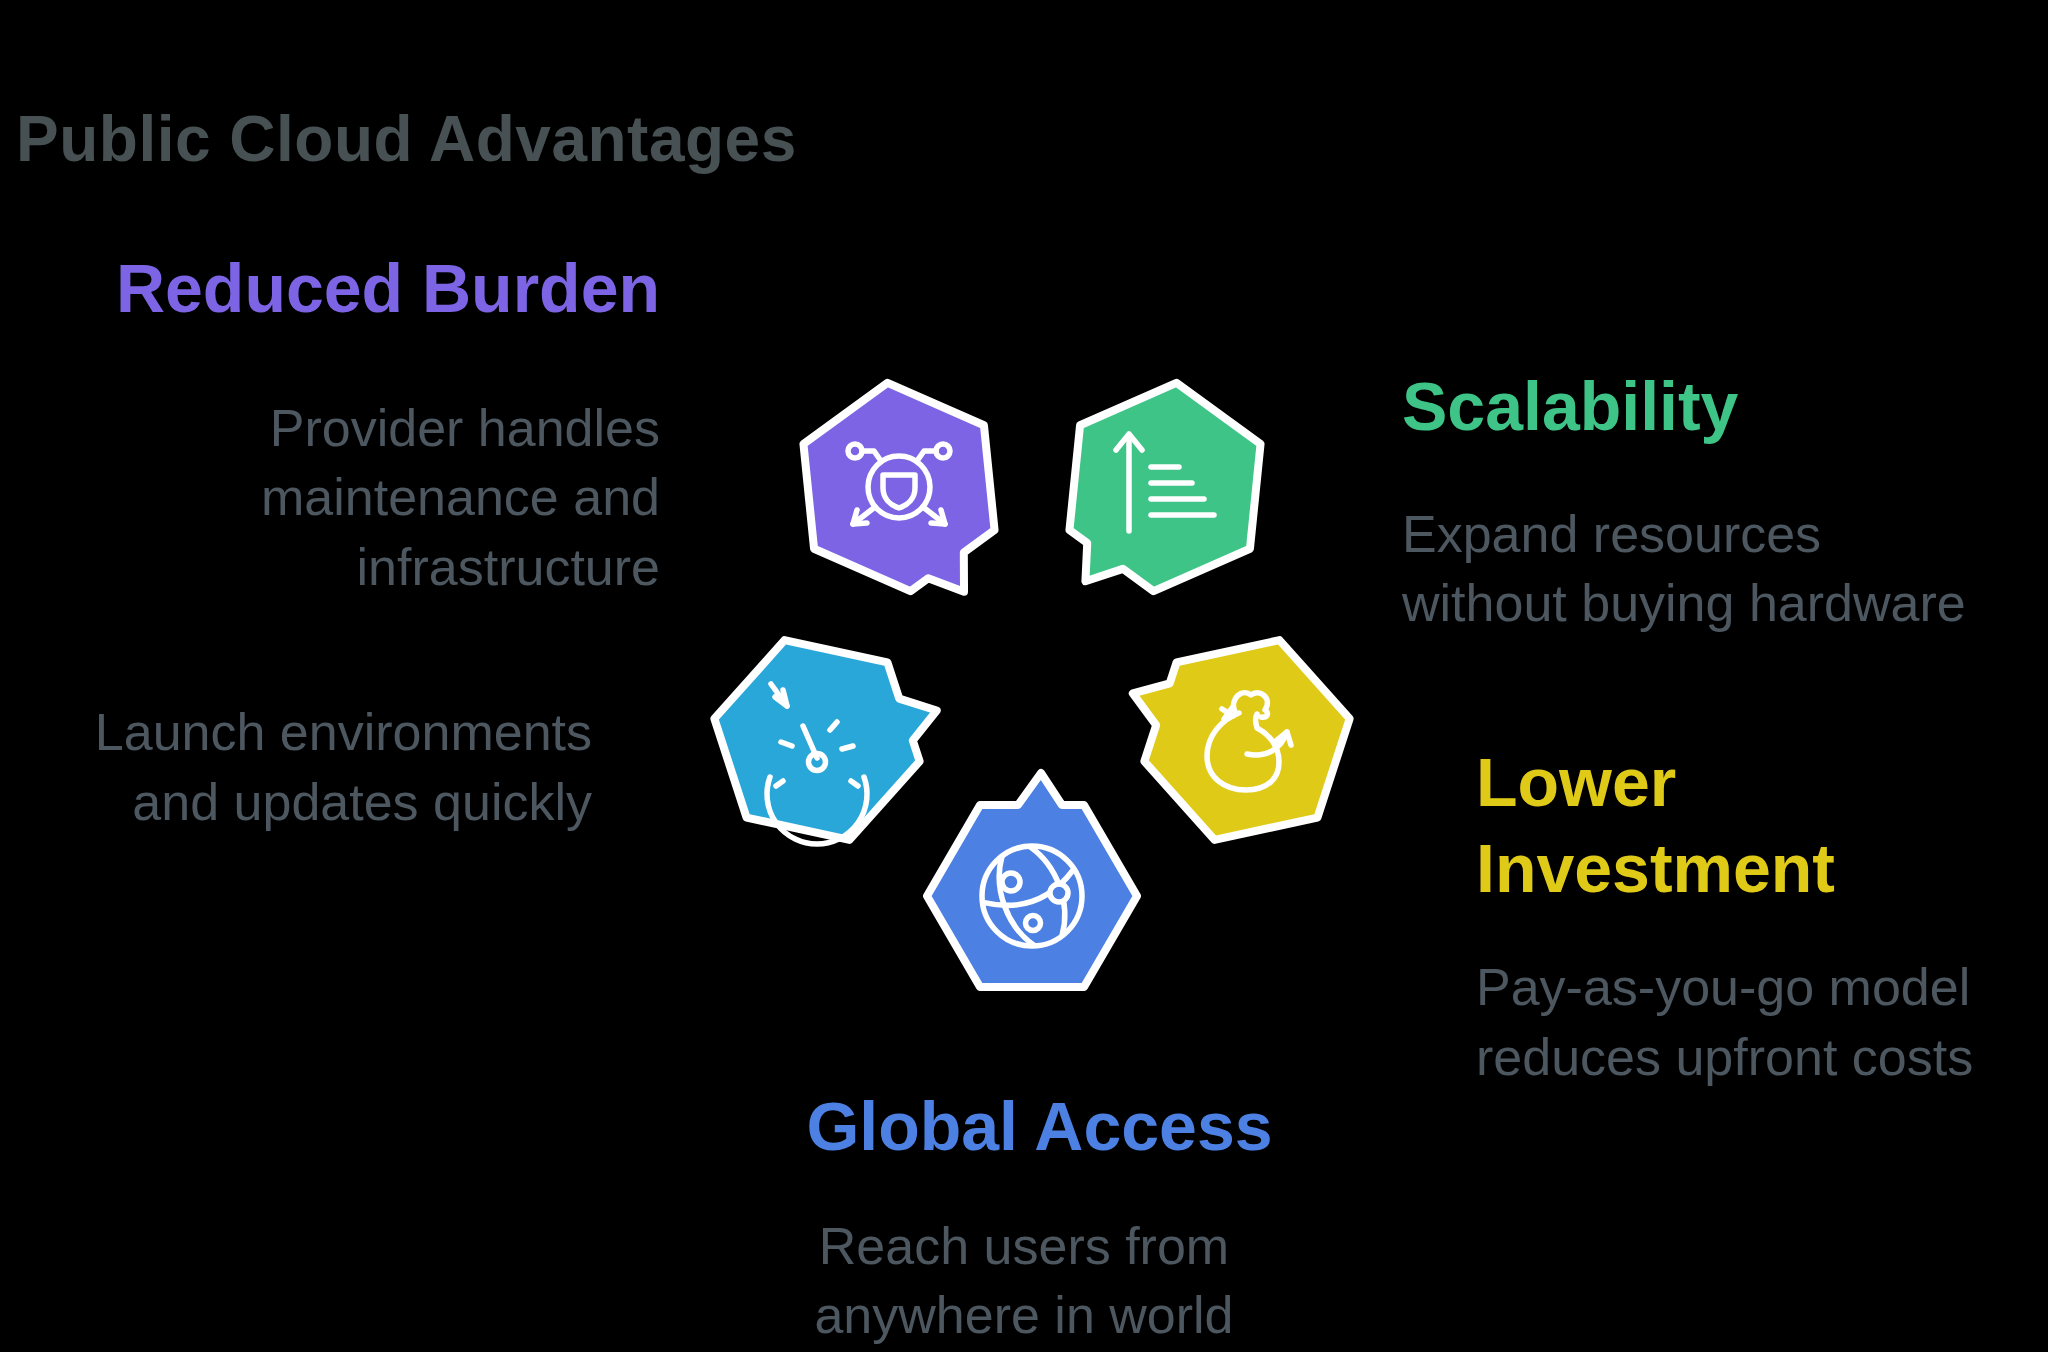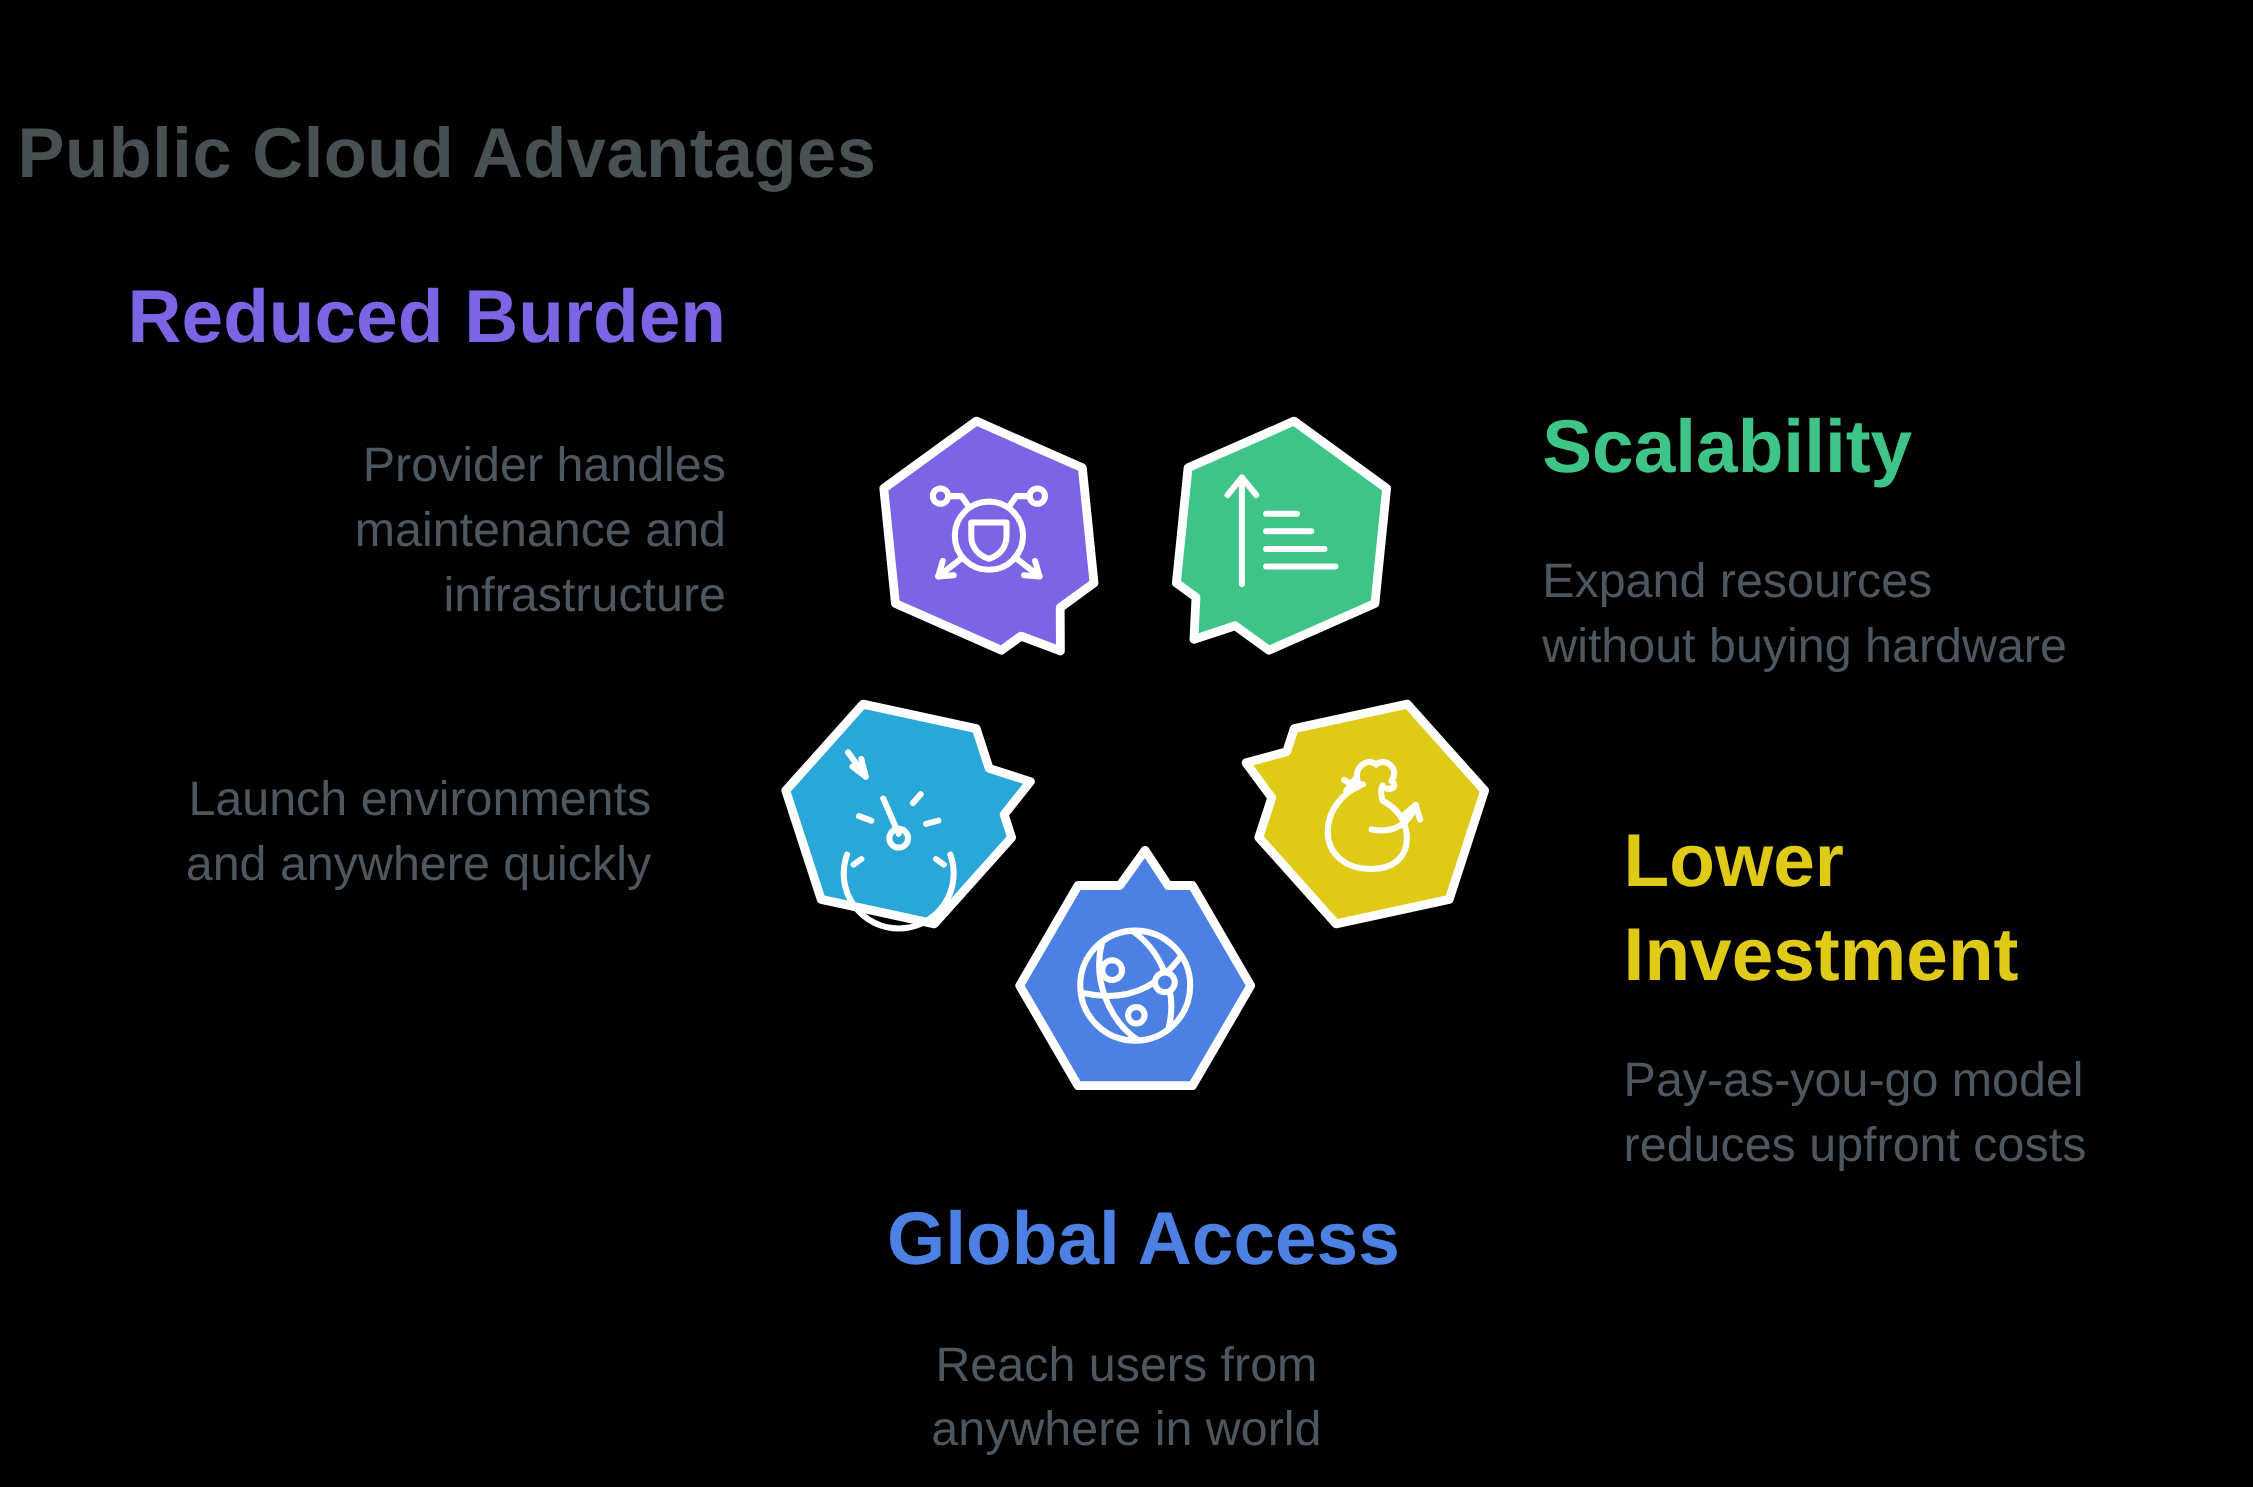--- a/index.html
+++ b/index.html
@@ -13,21 +13,21 @@
     margin:16px; text-align:left;
     font-size:64px; font-weight:bold; letter-spacing:0.5px;
   }
   .shapes { position:absolute; left:0; top:0; width:2048px; height:1352px; }
   .block { position:absolute; }
   .heading {
     font-size:68px; font-weight:bold; line-height:1.26;
     white-space:pre-line; margin:0 0 48px 0;
   }
   .desc {
-    font-size:44px; line-height:1.34; white-space:pre-line; font-weight:400;
+    font-size:52px; line-height:1.34; white-space:pre-line; font-weight:400;
   }
   .block-reduced    { top:246px;  right:1388px; text-align:right; }
   .block-reduced .heading { margin-bottom:62px; }
   .block-scalability{ top:320px;  left:1402px;  text-align:left; }
   .block-scalability .heading { margin-bottom:50px;margin-top:44px; }
   .block-faster     { top:698px;  right:1456px; text-align:right; }
   .block-faster .heading { margin-bottom:30px; }
   .block-lower      { top:740px;  left:1476px;  text-align:left; }
   .block-lower .heading { margin-bottom:42px; }
   .block-global     { top:1084px; left:0; width:100%; text-align:center; }
@@ -125,21 +125,21 @@
   </div>
 
   <div class="block block-scalability">
     <div class="heading" style="color: rgb(62, 196, 135);">Scalability</div>
     <div class="desc" style="color: rgb(77, 87, 96);">Expand resources
 without buying hardware</div>
   </div>
 
   <div class="block block-faster">
     <div class="desc" style="color: rgb(77, 87, 96);">Launch environments
-and anywhere quickly</div>
+and updates quickly</div>
   </div>
 
   <div class="block block-lower">
     <div class="heading" style="color: rgb(224, 202, 24);">Lower Investment</div>
     <div class="desc" style="color: rgb(77, 87, 96);">Pay-as-you-go model
 reduces upfront costs</div>
   </div>
 
   <div class="block block-global">
     <div class="heading" style="color: rgb(76, 128, 226); padding-left: 31px;">Global Access</div>

